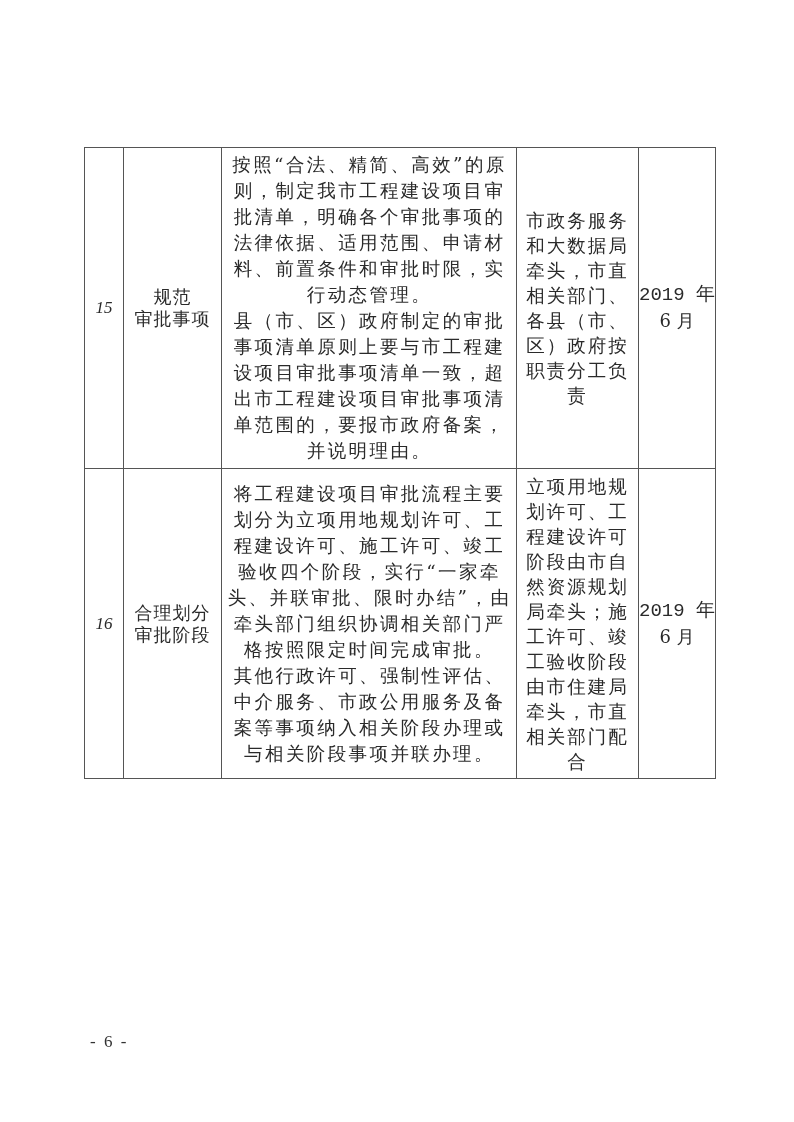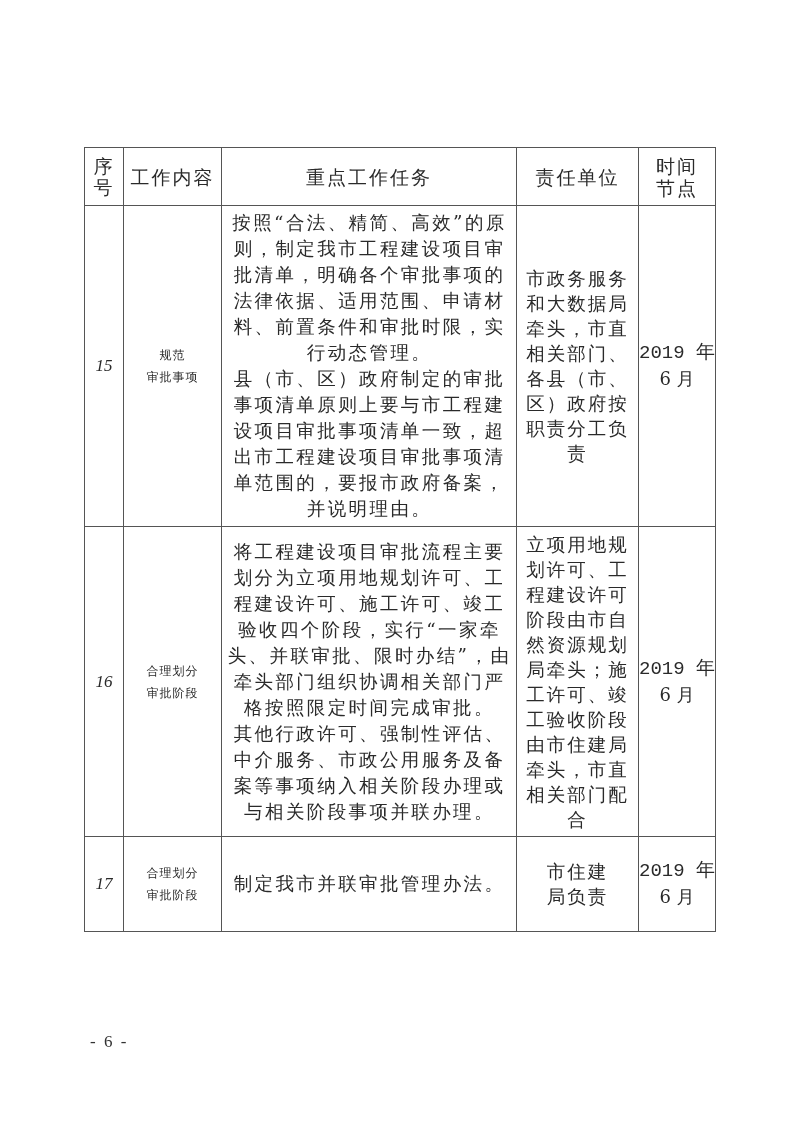--- a/index.html
+++ b/index.html
@@ -11,21 +11,21 @@
   table.tbl td, table.tbl th { border: 1.3px solid #555; padding: 0; font-weight: normal;
               vertical-align: middle; text-align: center; }
   .c1 { width: 39px; } .c2 { width: 98px; } .c3 { width: 295px; } .c4 { width: 122px; } .c5 { width: 77px; }
   th { font-size: 19px; line-height: 22px; letter-spacing: 2px; }
   th.hd-seq { font-size: 19px; line-height: 21px; }
   tr.head { height: 58px; }
   tr.r15 { height: 321px; }
   tr.r16 { height: 310px; }
   tr.r17 { height: 95px; }
   .num { font-family: "Liberation Serif", serif; font-size: 17px; font-style: italic; }
-  .content { font-size: 12px; line-height: 22px; letter-spacing: 1px; }
+  .content { font-size: 18px; line-height: 22px; letter-spacing: 1px; }
   .task { text-align: center; padding: 0 4px 0 5px !important; font-size: 18.5px;
           line-height: 26px; letter-spacing: 2.4px; }
   .task p { margin: 0; }
   .unit { font-size: 18.5px; line-height: 25px; letter-spacing: 2px; padding: 0 8px !important; }
   .time { font-size: 18px; line-height: 25px; }
   .time .yr { font-family: Liberation Mono, monospace; font-size: 19px; }
   .pageno { position: absolute; left: 90px; top: 1032px; font-size: 17px;
             font-family: "Liberation Serif", serif; color: #333; letter-spacing: 2px; }
 </style>
 </head>
@@ -34,27 +34,20 @@
 <div class="page">
   <table class="tbl">
     <colgroup>
       <col class="c1">
         <col class="c2">
         <col class="c3">
         <col class="c4">
         <col class="c5">
     </colgroup>
     <tbody>
-        <tr class="head">
-      <th class="hd-seq" style="padding:0 8px;">序号</th>
-      <th>工作内容</th>
-      <th>重点工作任务</th>
-      <th>责任单位</th>
-      <th style="padding:0 14px;">时间节点</th>
-    </tr>
 
     <tr class="r15">
       <td class="num">15</td>
       <td class="content">
         <div>规范</div>
         <div>审批事项</div>
       </td>
       <td class="task">
         <p>按照“合法、精简、高效”的原则，制定我市工程建设项目审批清单，明确各个审批事项的法律依据、适用范围、申请材料、前置条件和审批时限，实行动态管理。</p>
         <p>县（市、区）政府制定的审批事项清单原则上要与市工程建设项目审批事项清单一致，超出市工程建设项目审批事项清单范围的，要报市政府备案，并说明理由。</p>
@@ -76,32 +69,17 @@
         <p>将工程建设项目审批流程主要划分为立项用地规划许可、工程建设许可、施工许可、竣工验收四个阶段，实行“一家牵头、并联审批、限时办结”，由牵头部门组织协调相关部门严格按照限定时间完成审批。</p>
         <p>其他行政许可、强制性评估、中介服务、市政公用服务及备案等事项纳入相关阶段办理或与相关阶段事项并联办理。</p>
       </td>
       <td class="unit">立项用地规划许可、工程建设许可阶段由市自然资源规划局牵头；施工许可、竣工验收阶段由市住建局牵头，市直相关部门配合</td>
       <td class="time">
         <div class="yr">2019 年</div>
         <div>6 月</div>
       </td>
     </tr>
 
-    <tr class="r17">
-      <td class="num">17</td>
-      <td class="content">
-        <div>合理划分</div>
-        <div>审批阶段</div>
-      </td>
-      <td class="task">
-        <p>制定我市并联审批管理办法。</p>
-      </td>
-      <td class="unit" style="padding:0 22px !important;">市住建局负责</td>
-      <td class="time">
-        <div class="yr">2019 年</div>
-        <div>6 月</div>
-      </td>
-    </tr>
   </tbody>
     </table>
 
   <div class="pageno">- 6 -</div>
 </div>
 
 </body></html>

